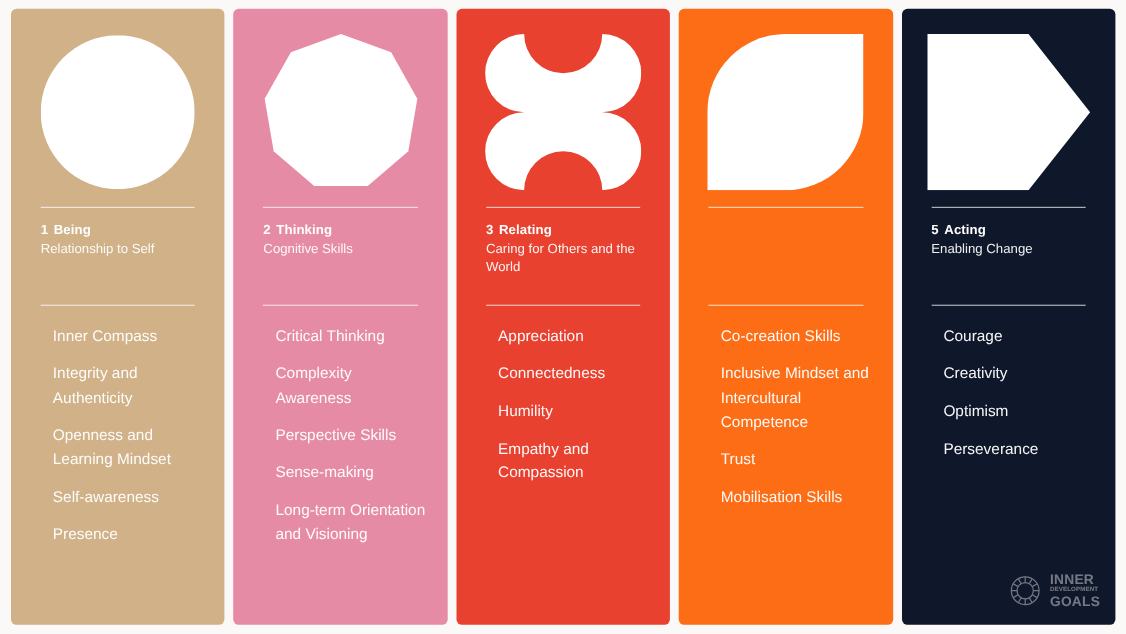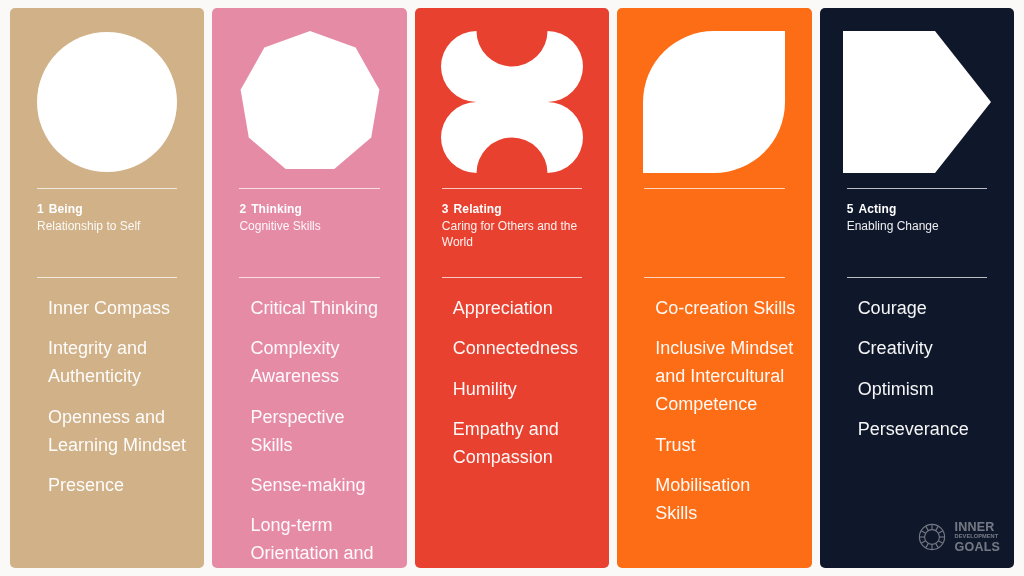--- a/index.html
+++ b/index.html
@@ -84,21 +84,21 @@
   .skills {
     position: absolute;
     left: 38px;
     right: 16px;
     top: 287px;
     list-style: none;
     margin: 0;
     padding: 0;
   }
   .skills li {
-    font-size: 18px;
+    font-size: 14px;
     font-weight: 400;
     color: rgba(255,255,255,0.96);
     line-height: 1.55;
     margin-bottom: 12.5px;
   }
   .skills li:last-child { margin-bottom: 0; }
 
   
   .logo {
     position: absolute;
@@ -143,20 +143,21 @@
     <div class="rule rule-top"></div>
     <div class="rule rule-bottom"></div>
     <div class="head">
       <div class="head-title"><span class="num">1</span><span>Being</span></div>
       <div class="head-sub">Relationship to Self</div>
     </div>
     <ul class="skills">
       <li>Inner Compass</li>
       <li>Integrity and Authenticity</li>
       <li>Openness and Learning Mindset</li>
+      <li>Self-awareness</li>
       <li>Presence</li>
     </ul>
   </div>
 
   <div class="col" style="background:#e68ba6">
     <div class="icon-wrap">
       <svg width="142" height="142" viewBox="0 0 142 142" aria-hidden="true">
         <polygon fill="#ffffff" points="71,0 116.6,16.6 140.4,58.8 132.2,106.6 95.3,138.0 46.7,138.0 9.8,106.6 1.6,58.8 25.4,16.6"></polygon>
       </svg>
     </div>

